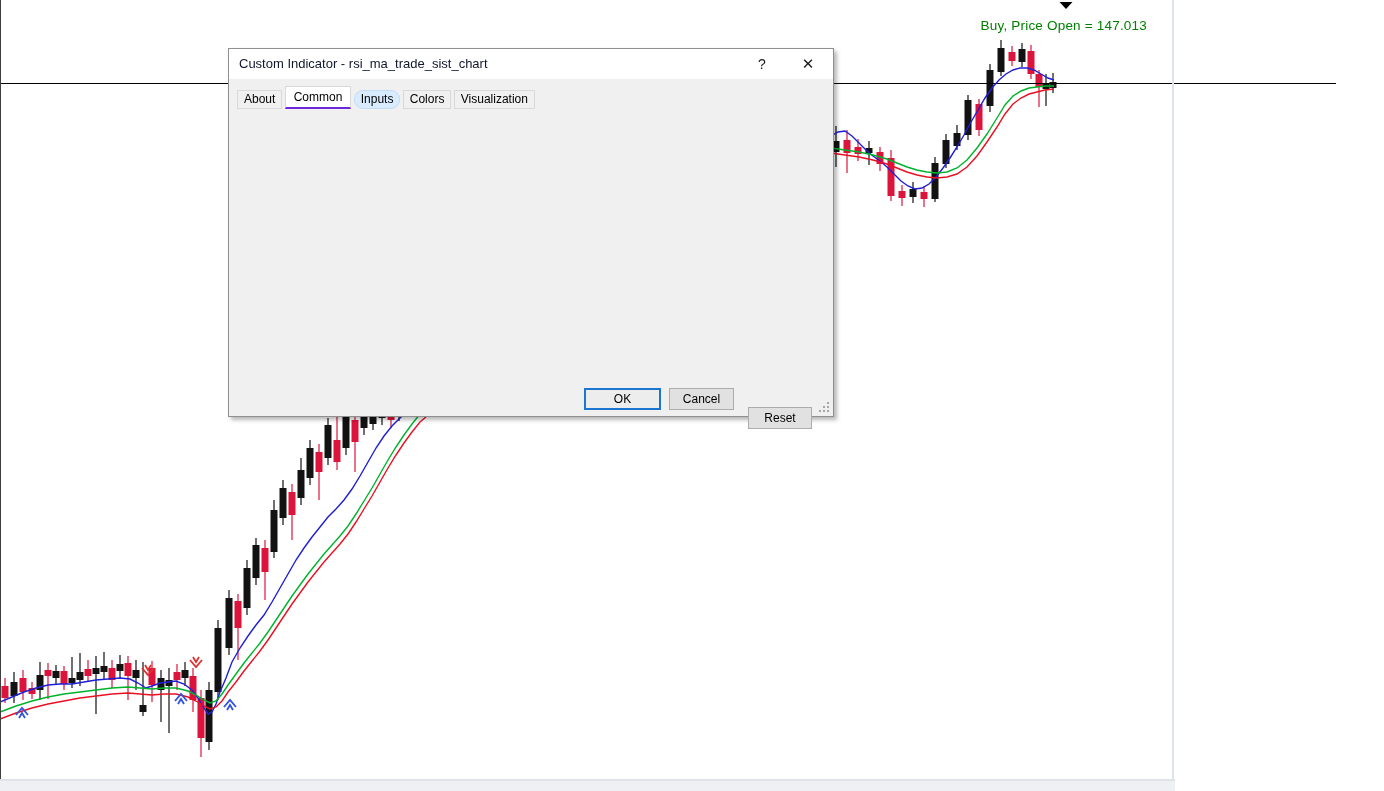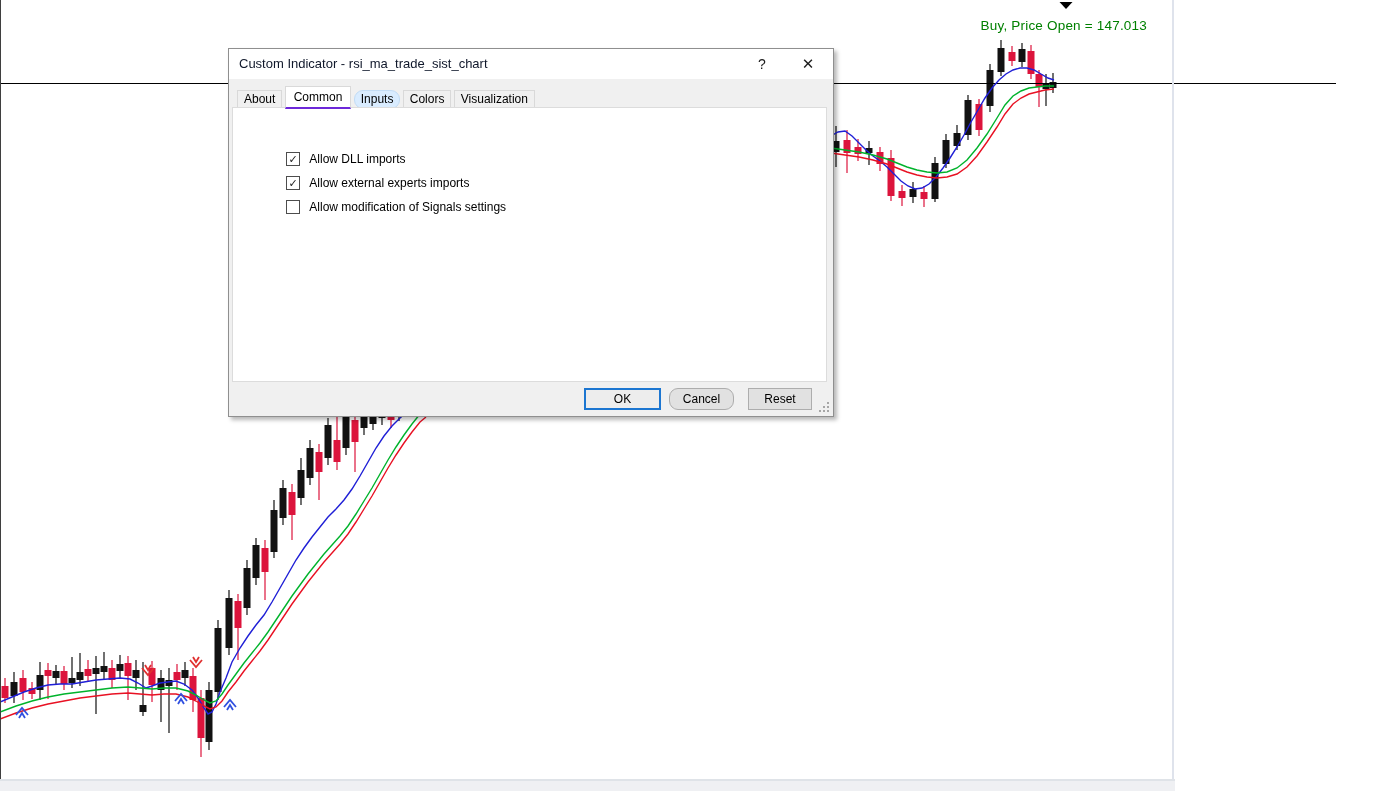--- a/index.html
+++ b/index.html
@@ -225,38 +225,24 @@
     </div>
 
     <div class="tabstrip">
       <span class="tab">About</span>
       <span class="tab selected">Common</span>
       <span class="tab hover">Inputs</span>
       <span class="tab">Colors</span>
       <span class="tab">Visualization</span>
     </div>
 
-    <div class="panel">
-      <div class="chk-row" style="top:43px;">
-        <span class="chk-box">✓</span>
-        <span class="chk-label">Allow DLL imports</span>
-      </div>
-      <div class="chk-row" style="top:67px;">
-        <span class="chk-box">✓</span>
-        <span class="chk-label">Allow external experts imports</span>
-      </div>
-      <div class="chk-row" style="top:91px;">
-        <span class="chk-box"></span>
-        <span class="chk-label">Allow modification of Signals settings</span>
-      </div>
-    </div>
 
     <button class="btn default" style="left:355px;width:77px;">OK</button>
-    <button class="btn" style="left:440px;width:65px;border-radius:9px;">Cancel</button>
-    <button class="btn" style="left:519px;width:64px;">Reset</button>
+    <button class="btn" style="left:440px;width:65px;">Cancel</button>
+    <button class="btn" style="left:519px;width:64px;margin-top:19px;">Reset</button>
 
     <div class="grip">
         <i></i>
         <i></i>
         <i></i>
         <i></i>
         <i></i>
         <i></i>
       </div>
   </div>

